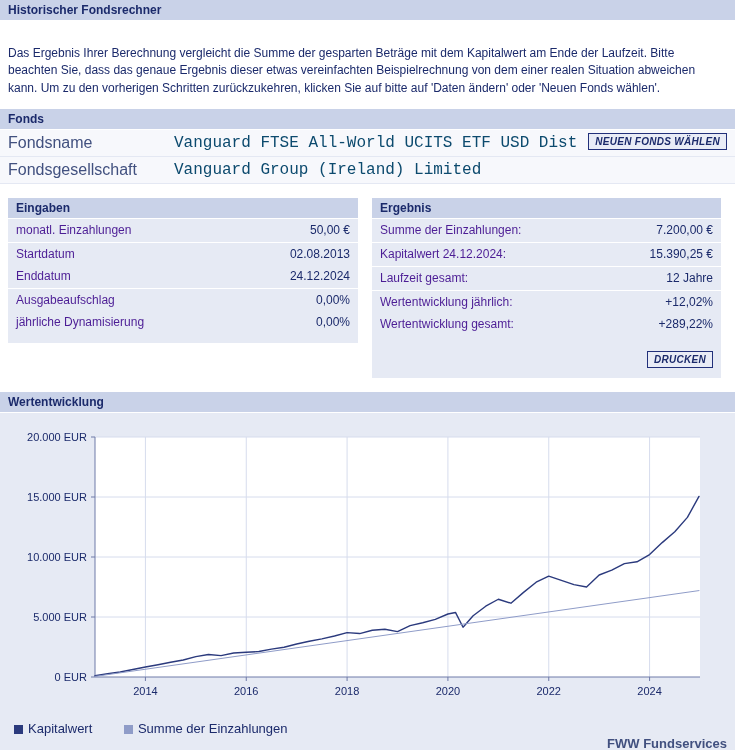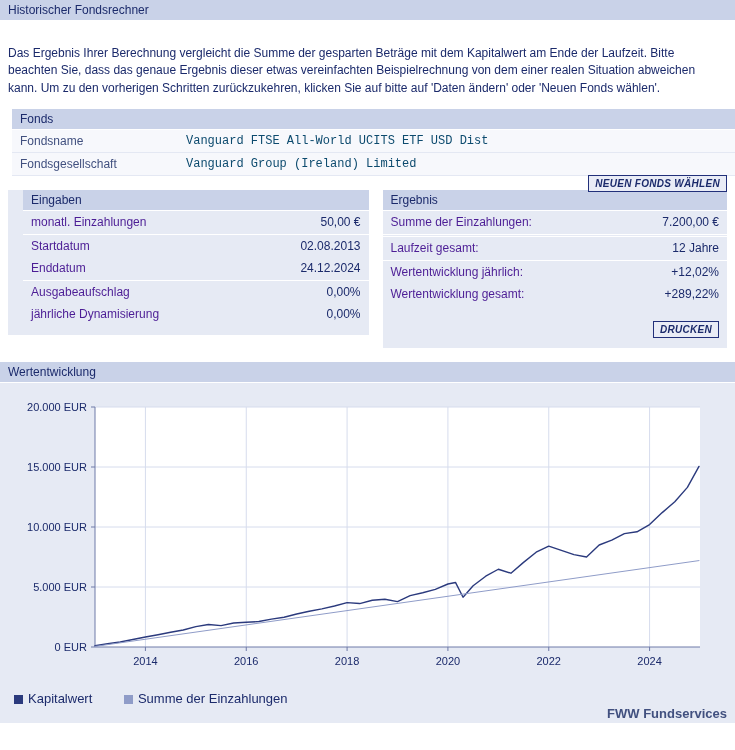--- a/index.html
+++ b/index.html
@@ -10,40 +10,40 @@
     font-size:12px;
     color:#1b1b4b;
     overflow:hidden;
   }
   .page{position:relative;width:735px;height:750px;}
 
   
   .bar{
     background:#c9d2e8;
     color:#1b2a6b;
-    font-weight:normal;
+    font-weight:bold;
     font-size:12px;
     padding:3px 8px;
     border-bottom:1px solid #ffffff;
   }
 
   
   .intro{
     padding:24px 8px 10px 8px;
     line-height:1.45;
     font-size:12px;
     color:#1b2a6b;
   }
 
   
-  .fonds{margin-top:2px;padding-left:12px;}
+  .fonds{margin-top:2px;}
   .fonds table{
     width:100%;
     border-collapse:collapse;
-    font-size:12px;
+    font-size:16px;
   }
   .fonds td{
     padding:4px 8px;
     vertical-align:middle;
     border-bottom:1px solid #e4e8f3;
   }
   .fonds td.k{width:150px;color:#41507f;}
   .fonds td.v{color:#0c4a6e;font-family:Liberation Mono, monospace;}
   .fonds tr.alt td{background:#eef1f8;}
   .fonds tr td{background:#f7f8fc;}
@@ -54,32 +54,32 @@
     background:#e9ecf6;
     color:#1b2a6b;
     font-style:italic;
     font-weight:bold;
     font-size:10px;
     letter-spacing:.3px;
     padding:2px 6px;
     white-space:nowrap;
     cursor:pointer;
   }
-  .btn-wrap{position:absolute;margin-top:42px;}
+  .btn-wrap{position:absolute;}
 
   
   .panels{
     display:flex;
     gap:14px;
     padding:0 8px;
     margin-top:14px;
     align-items:flex-start;
   }
   .panel{background:#e6eaf4;}
-  .panel.left{width:350px;padding-left:15px;}
+  .panel.left{width:350px;}
   .panel.right{width:349px;}
   .panel .bar{background:#c9d2e8;}
   .panel table{width:100%;border-collapse:collapse;font-size:12px;}
   .panel td{padding:4px 8px;}
   .panel td.k{color:#4c1d95;}
   .panel td.v{text-align:right;color:#1b2a6b;}
   .sep td{border-bottom:1px solid #ffffff;height:1px;padding:0;}
   .spacer td{height:10px;padding:0;}
   .panel .foot{padding:6px 8px 10px 8px;text-align:right;}
 
@@ -178,20 +178,24 @@
       <div class="bar">Ergebnis</div>
       <table>
         <tbody>
             <tr>
           <td class="k">Summe der Einzahlungen:</td>
           <td class="v">7.200,00 €</td>
         </tr>
         <tr class="sep">
               <td colspan="2"></td>
             </tr>
+        <tr>
+          <td class="k">Kapitalwert 24.12.2024:</td>
+          <td class="v">15.390,25 €</td>
+        </tr>
         <tr class="sep">
               <td colspan="2"></td>
             </tr>
         <tr>
           <td class="k">Laufzeit gesamt:</td>
           <td class="v">12 Jahre</td>
         </tr>
         <tr class="sep">
               <td colspan="2"></td>
             </tr>

